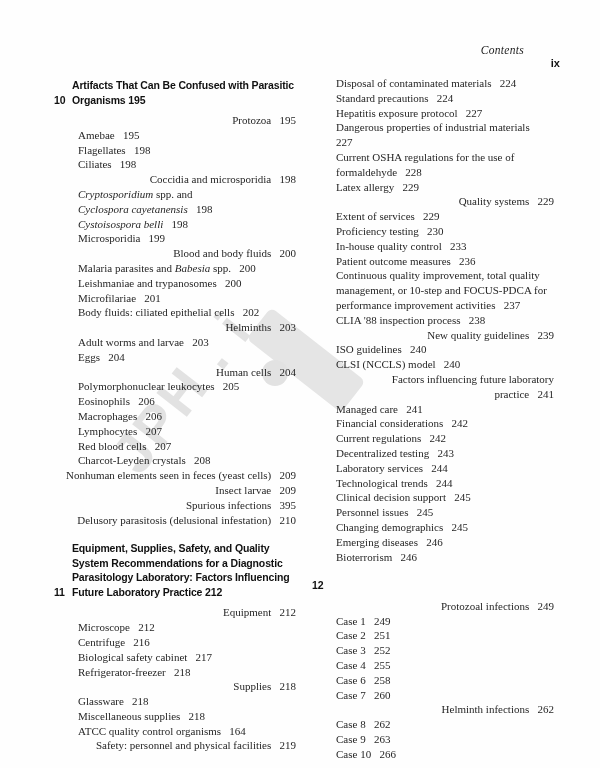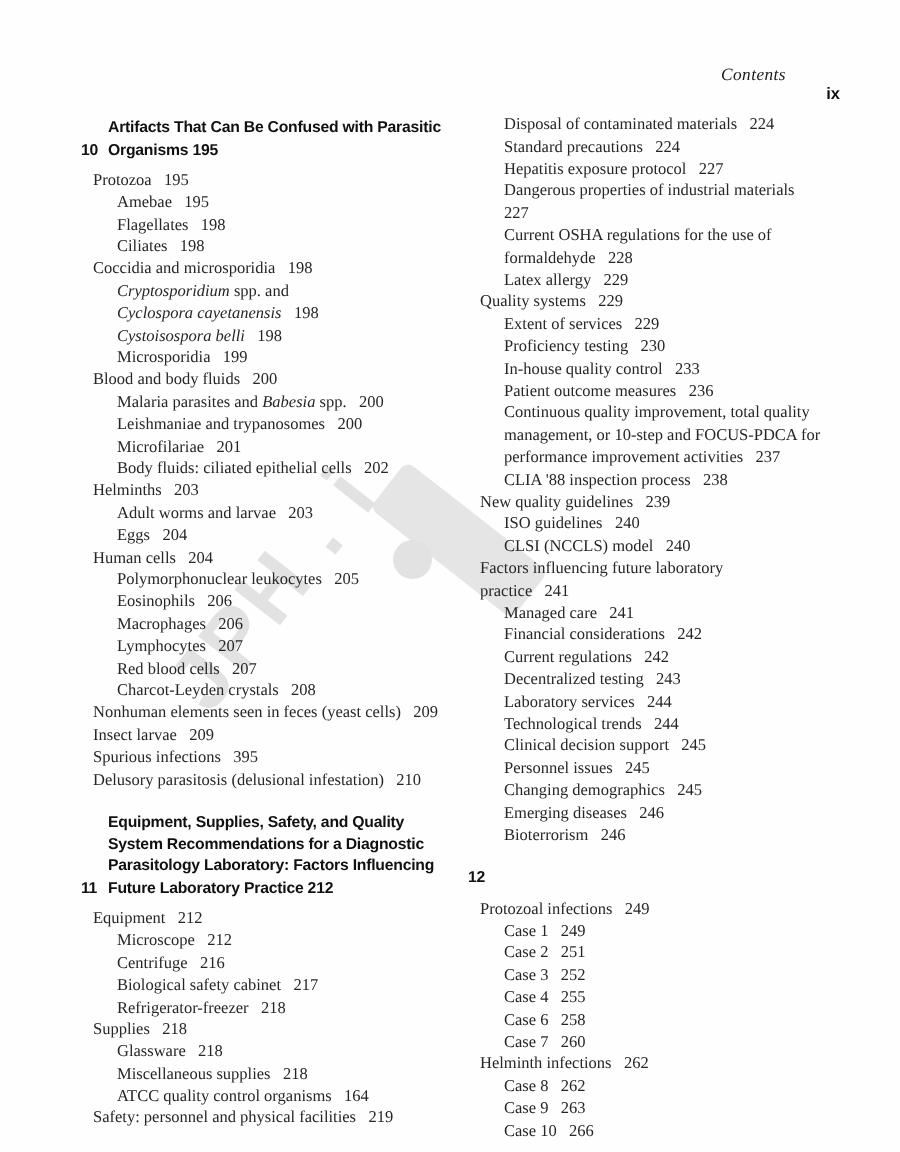--- a/index.html
+++ b/index.html
@@ -136,21 +136,21 @@
     letter-spacing: -0.15px;
   }
 
   
   .toc-line {
     font-size: 11px;
     line-height: 14.8px;
     color: #262626;
     white-space: pre-wrap;
   }
-  .lvl1 { margin-left: 8px; }
+  .lvl1 { margin-left: 8px; text-align: right; }
   .lvl2 { margin-left: 24px; }
   .toc-line i { font-style: italic; }
   .spacer-md { height: 12px; }
 </style>
 </head>
 <body>
 
 <div class="page">
 
   <div class="watermark">

